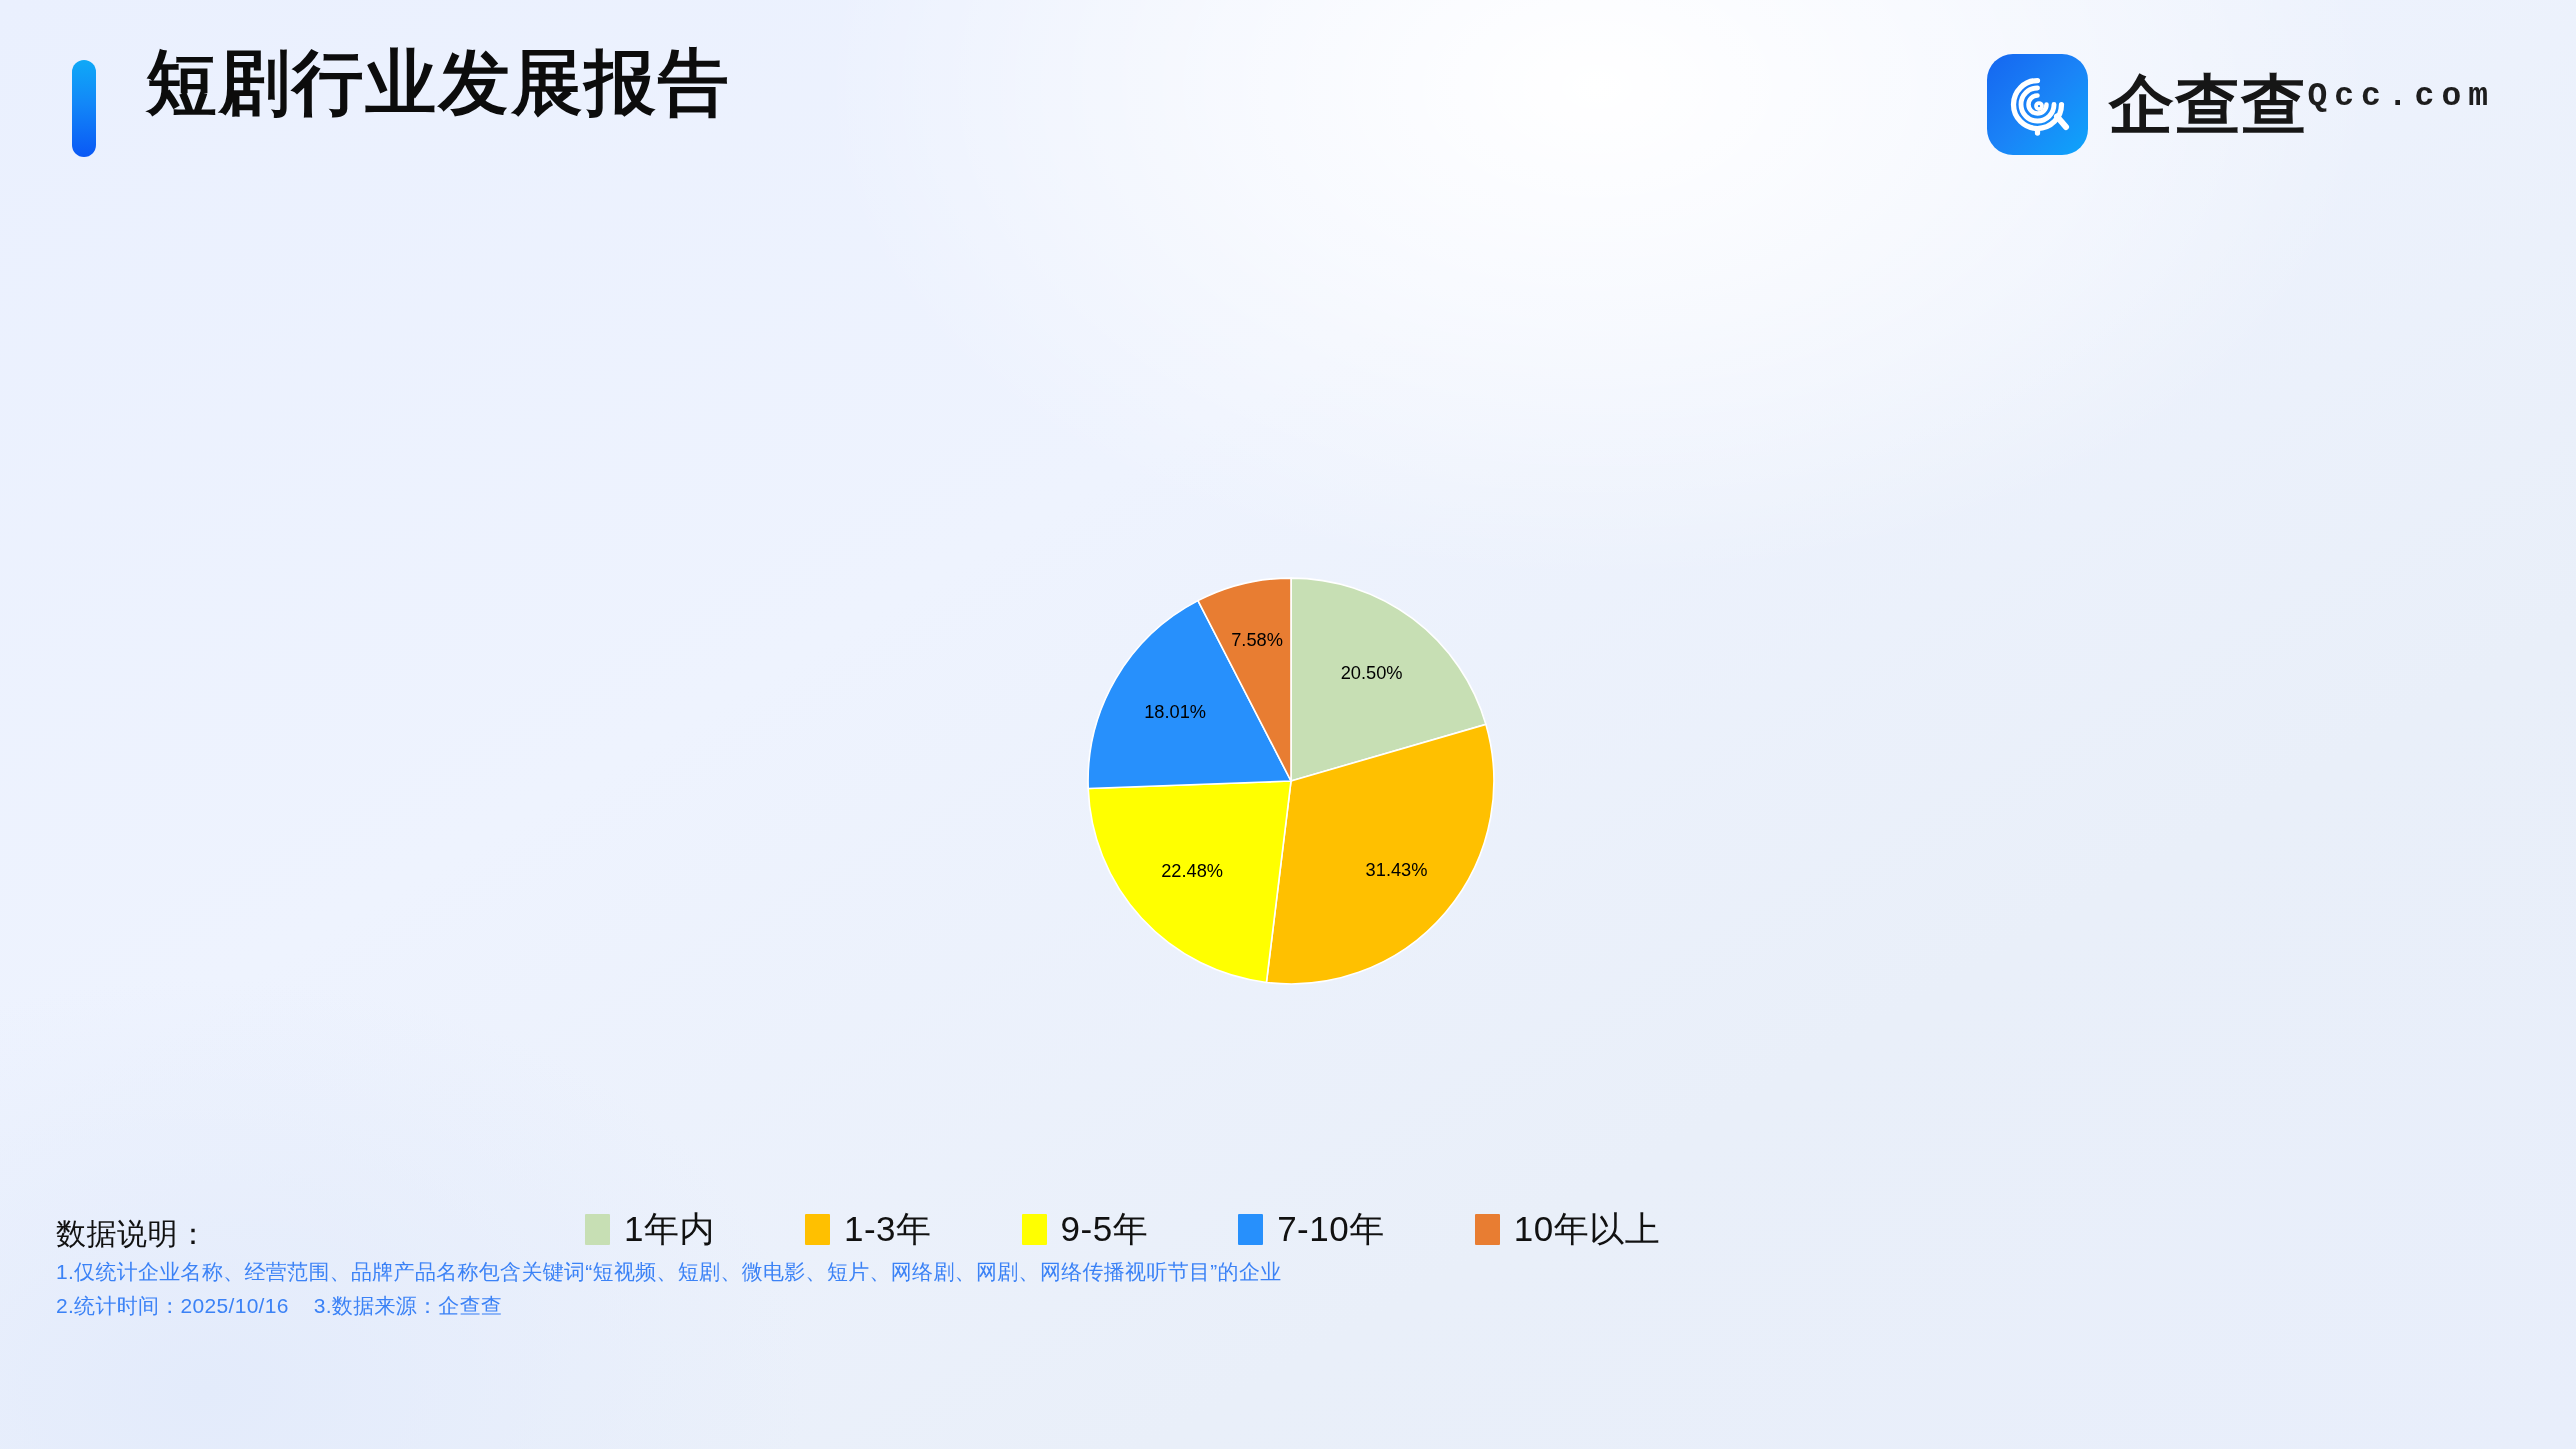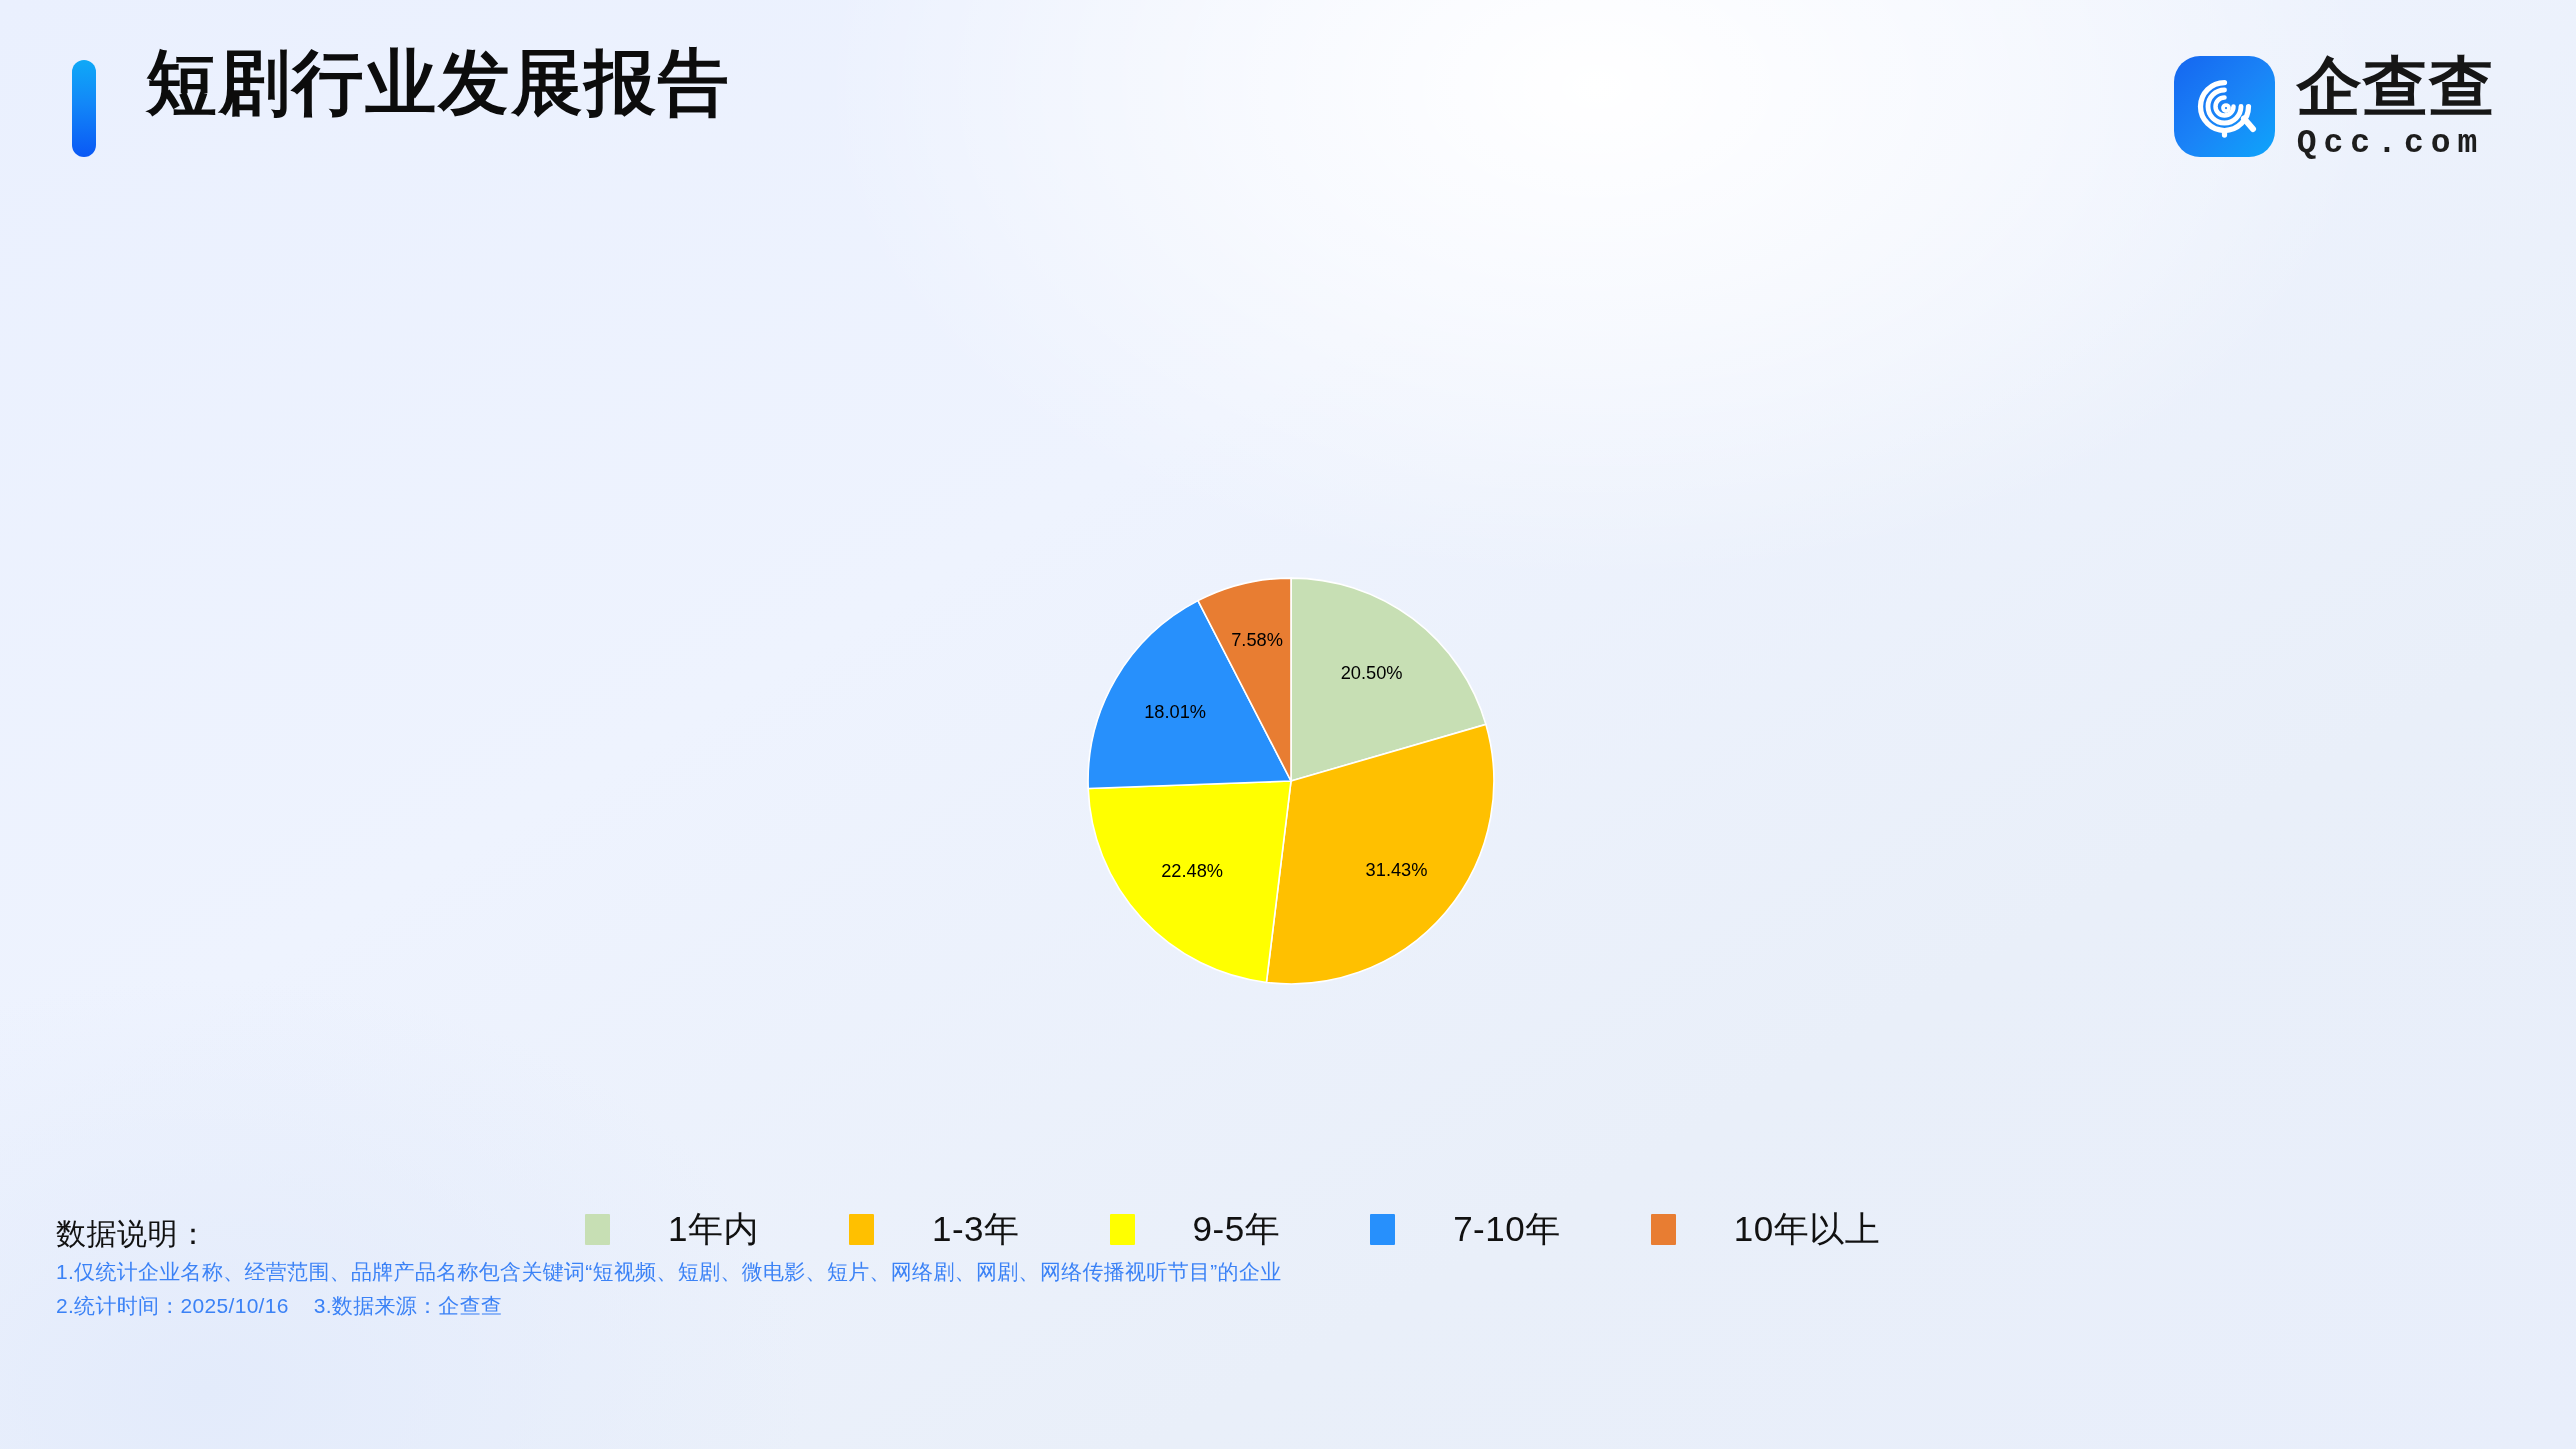--- a/index.html
+++ b/index.html
@@ -57,21 +57,21 @@
   }
   #brand-mark {
     width: 101px; height: 101px;
     border-radius: 26px;
     background: linear-gradient(135deg, #1566f0 0%, #1a84f7 52%, #0ea5fb 100%);
     display: flex;
     align-items: center;
     justify-content: center;
     flex: none;
   }
-  #brand-text { display: flex; flex-direction: column; line-height: 1; }
+  #brand-text { display: flex; flex-direction: row; line-height: 1; }
   #brand-name-cn {
     font-size: 65px;
     font-weight: 700;
     letter-spacing: 1.1px;
     color: #161616;
     white-space: nowrap;
   }
   #brand-name-en {
     margin-top: 7.5px;
     font-size: 33px;
@@ -125,21 +125,20 @@
   .legend-swatch {
     width: 25px; height: 31px;
     flex: none;
     border-radius: 1.1px;
   }
   .legend-label {
     font-size: 35px;
     color: #111;
     white-space: nowrap;
     letter-spacing: 0.5px;
-    margin-left: 44px;
   }
 
   
   #notes {
     position: absolute;
     left: 56px; top: 1214px;
     width: 2469px;
   }
   #notes-heading {
     font-size: 30px;

